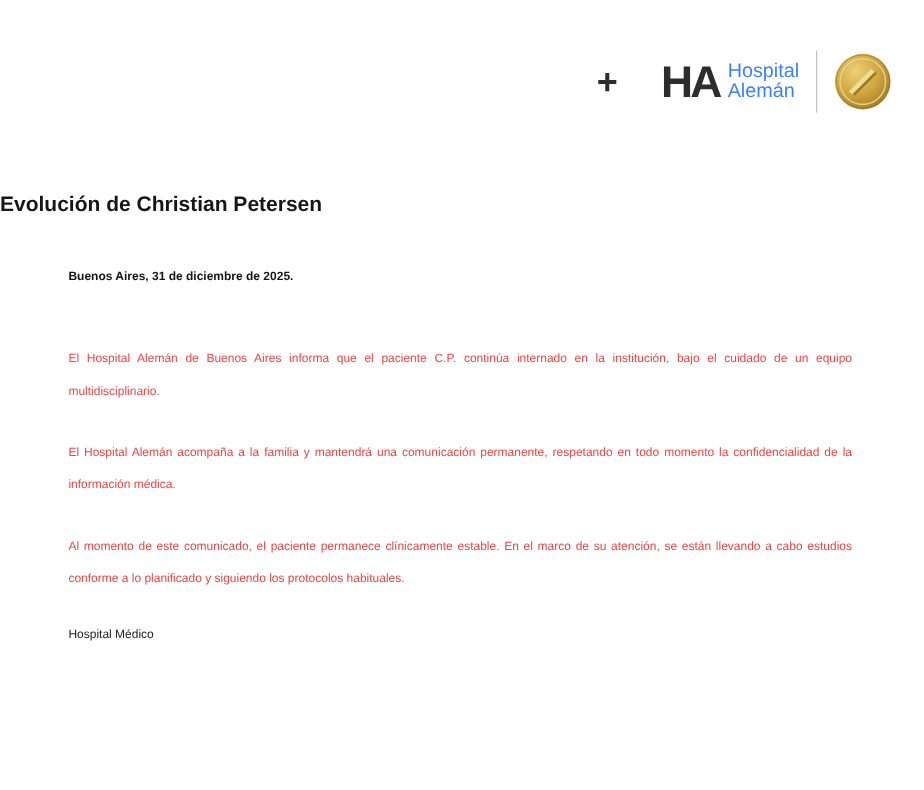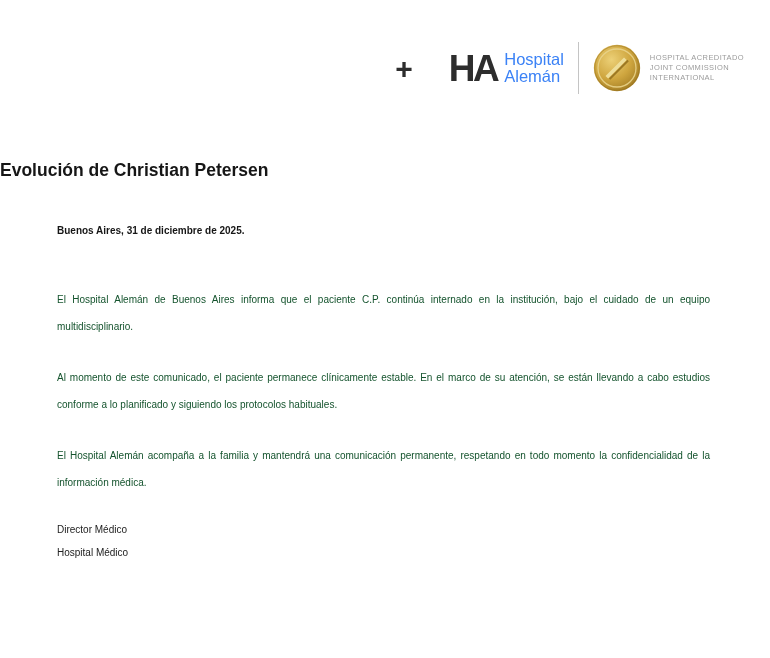--- a/index.html
+++ b/index.html
@@ -87,21 +87,21 @@
   .date-line {
     margin-top: 44px;
     font-weight: 700;
     color: #161616;
   }
   .paragraph {
     margin-top: 24px;
     line-height: 27px;
     text-align: justify;
     text-align-last: left;
-    color: #14532d;
+    color: #ef4444;
   }
   .paragraph.first {
     margin-top: 50px;
   }
   .signature {
     margin-top: 22px;
     line-height: 23px;
   }
   .sig-name {
     font-weight: 700;
@@ -136,35 +136,29 @@
           <stop offset="100%" stop-color="#a07a22"></stop>
         </radialGradient>
       </defs>
       <circle cx="27" cy="27" r="25" fill="url(#goldGrad)"></circle>
       <circle cx="27" cy="27" r="24" fill="none" stroke="#8f6d1e" stroke-width="0.8" opacity="0.6"></circle>
       <circle cx="27" cy="27" r="20.5" fill="none" stroke="#e9d389" stroke-width="1.4" opacity="0.9"></circle>
       <path d="M16 37 L36 17" stroke="#eede9a" stroke-width="4" fill="none"></path>
       <path d="M19 39 L39 19" stroke="#9c7823" stroke-width="2.2" fill="none"></path>
     </svg>
 
-    <div class="accreditation">
-      <span>HOSPITAL ACREDITADO</span><br>
-      <span>JOINT COMMISSION</span><br>
-      <span>INTERNATIONAL</span>
-    </div>
   </div>
 
   <div class="doc-title">Evolución de Christian Petersen</div>
 
   <div class="doc-body">
     <div class="date-line">Buenos Aires, 31 de diciembre de 2025.</div>
 
     <p class="paragraph first">El Hospital Alemán de Buenos Aires informa que el paciente C.P. continúa internado en la institución, bajo el cuidado de un equipo multidisciplinario.</p>
+    <p class="paragraph">El Hospital Alemán acompaña a la familia y mantendrá una comunicación permanente, respetando en todo momento la confidencialidad de la información médica.</p>
     <p class="paragraph">Al momento de este comunicado, el paciente permanece clínicamente estable. En el marco de su atención, se están llevando a cabo estudios conforme a lo planificado y siguiendo los protocolos habituales.</p>
-    <p class="paragraph">El Hospital Alemán acompaña a la familia y mantendrá una comunicación permanente, respetando en todo momento la confidencialidad de la información médica.</p>
 
     <div class="signature">
-      <div class="sig-role">Director Médico</div>
       <div class="sig-org">Hospital Médico</div>
     </div>
   </div>
 
 </div>
 
 </body></html>

